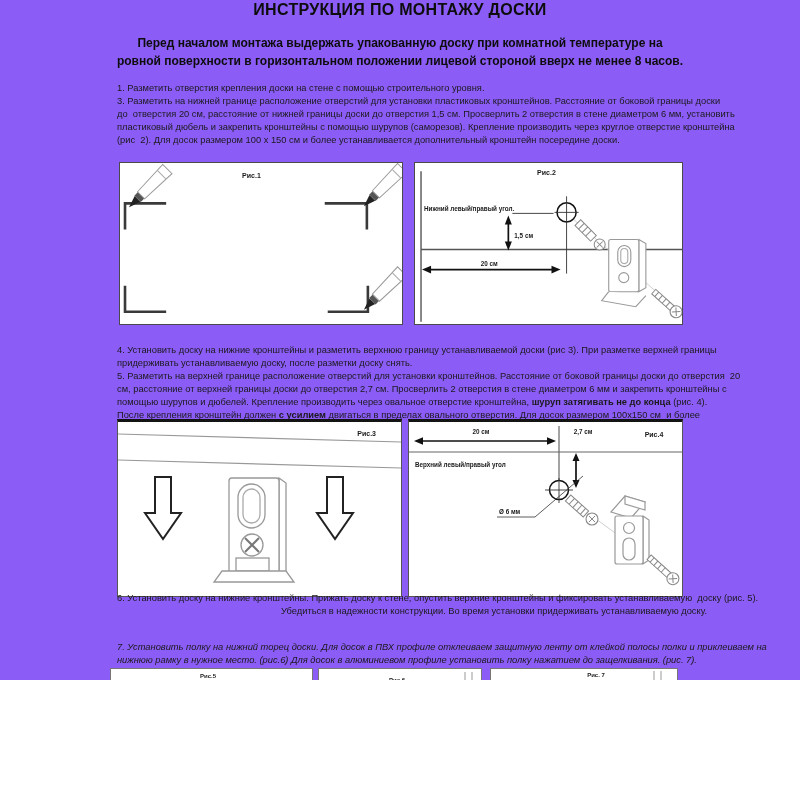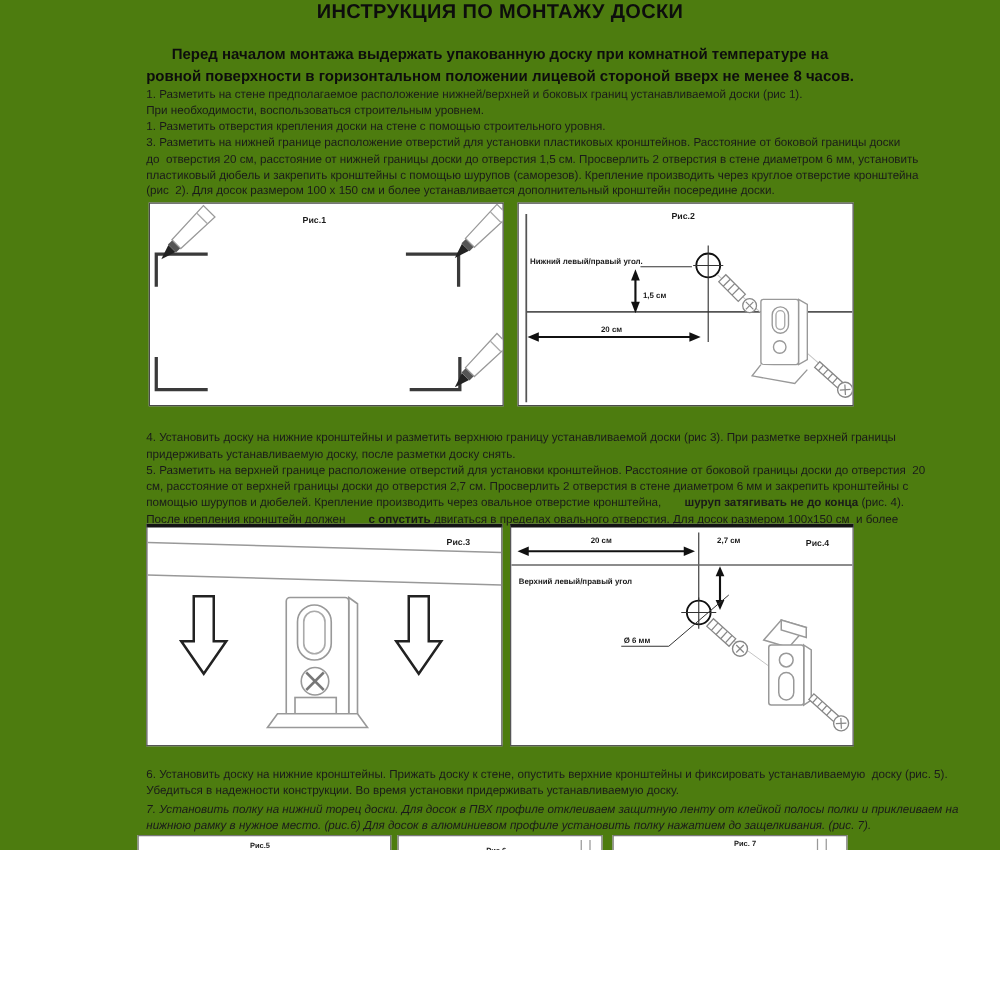--- a/index.html
+++ b/index.html
@@ -1,37 +1,37 @@
 <!DOCTYPE html>
 <html><head>
 <meta charset="utf-8">
 <style>
   * { margin:0; padding:0; box-sizing:border-box; }
   html,body { background:#fff; }
   .page {
-    position:relative; width:800px; height:680px; background:#4d7c0f;
+    position:relative; width:800px; height:680px; background:#8b5cf6;
     font-family:"Liberation Sans", sans-serif; color:#111; overflow:hidden;
   }
   .title {
     position:absolute; top:1px; left:0; width:800px; text-align:center;
     font-size:16px; font-weight:bold; letter-spacing:0.3px; color:#0d0d0d;
   }
   .intro {
     position:absolute; top:35px; left:100px; width:600px; text-align:center;
     font-size:12px; font-weight:bold; line-height:17.5px; white-space:pre; color:#0d0d0d;
   }
   .step {
     position:absolute; left:117px; width:590px;
     font-size:9.3px; line-height:12.9px; white-space:pre; color:#1a1a1a;
   }
   .st123 { top:69px; }
   .st45  { top:344px; }
-  .st6   { top:613px; }
+  .st6   { top:592px;text-align:right; }
   .st7   { top:641px;font-style:italic; }
-  .b { font-weight:bold;margin-left:16px; }
+  .b { font-weight:bold; }
   .fig { position:absolute; background:#fff; }
   .fig svg { position:absolute; left:0; top:0; width:100%; height:100%; }
   .row1 { border:1.5px solid #4a4a4a; }
   .row2 { border:1px solid #555; border-top:3px solid #141414; }
   .row3 { border:1px solid #777; }
   #fig1 { left:119px; top:162px; width:284px; height:163px; }
   #fig2 { left:414px; top:162px; width:269px; height:163px; }
   #fig3 { left:117px; top:419px; width:285px; height:178px; }
   #fig4 { left:408px; top:419px; width:275px; height:178px; }
   #fig5 { left:110px; top:668px; width:203px; height:129px; }
@@ -46,22 +46,21 @@
 </head>
 <body>
 
 <div class="page">
 
   <div class="title">ИНСТРУКЦИЯ ПО МОНТАЖУ ДОСКИ</div>
 
   <div class="intro">Перед началом монтажа выдержать упакованную доску при комнатной температуре на
 ровной поверхности в горизонтальном положении лицевой стороной вверх не менее 8 часов.</div>
 
-  <div class="step st123"><span>1. Разметить на стене предполагаемое расположение нижней/верхней и боковых границ устанавливаемой доски (рис 1).
-При необходимости, воспользоваться строительным уровнем.</span><br><span>1. Разметить отверстия крепления доски на стене с помощью строительного уровня.</span><br><span>3. Разметить на нижней границе расположение отверстий для установки пластиковых кронштейнов. Расстояние от боковой границы доски
+  <div class="step st123"><br><span>1. Разметить отверстия крепления доски на стене с помощью строительного уровня.</span><br><span>3. Разметить на нижней границе расположение отверстий для установки пластиковых кронштейнов. Расстояние от боковой границы доски
 до  отверстия 20 см, расстояние от нижней границы доски до отверстия 1,5 см. Просверлить 2 отверстия в стене диаметром 6 мм, установить
 пластиковый дюбель и закрепить кронштейны с помощью шурупов (саморезов). Крепление производить через круглое отверстие кронштейна
 (рис  2). Для досок размером 100 х 150 см и более устанавливается дополнительный кронштейн посередине доски.</span></div>
 
   <div class="fig row1" id="fig1">
     <svg viewBox="0 0 281 160">
       <defs>
         <g id="pen">
           <polygon points="0,0 12,-4 12,4" fill="#222"></polygon>
           <rect x="12" y="-4.5" width="5" height="9" fill="#555"></rect>
@@ -140,21 +139,21 @@
             <line x1="18" y1="-3" x2="12" y2="3"></line>
         </g>
       </g>
     </svg>
   </div>
 
   <div class="step st45"><span>4. Установить доску на нижние кронштейны и разметить верхнюю границу устанавливаемой доски (рис 3). При разметке верхней границы
 придерживать устанавливаемую доску, после разметки доску снять.</span><br><span>5. Разметить на верхней границе расположение отверстий для установки кронштейнов. Расстояние от боковой границы доски до отверстия  20
 см, расстояние от верхней границы доски до отверстия 2,7 см. Просверлить 2 отверстия в стене диаметром 6 мм и закрепить кронштейны с
 помощью шурупов и дюбелей. Крепление производить через овальное отверстие кронштейна, </span><span class="b">шуруп затягивать не до конца</span><span> (рис. 4).
-После крепления кронштейн должен </span><span class="b">с опустить</span><span> двигаться в пределах овального отверстия. Для досок размером 100х150 см  и более
+После крепления кронштейн должен </span><span class="b">с усилием</span><span> двигаться в пределах овального отверстия. Для досок размером 100х150 см  и более
 устанавливается  дополнительный кронштейн посередине доски.</span></div>
 
   <div class="fig row2" id="fig3">
     <svg viewBox="0 0 283 174">
       <text class="fl" x="258" y="14" text-anchor="end">Рис.3</text>
       <g stroke="#999" stroke-width="1.2">
         <line x1="0" y1="12" x2="283" y2="20"></line>
         <line x1="0" y1="38" x2="283" y2="46"></line>
       </g>
       <path d="M37,55 L53,55 L53,91 L63,91 L45,117 L27,91 L37,91 Z" fill="#fff" stroke="#222" stroke-width="2"></path>

